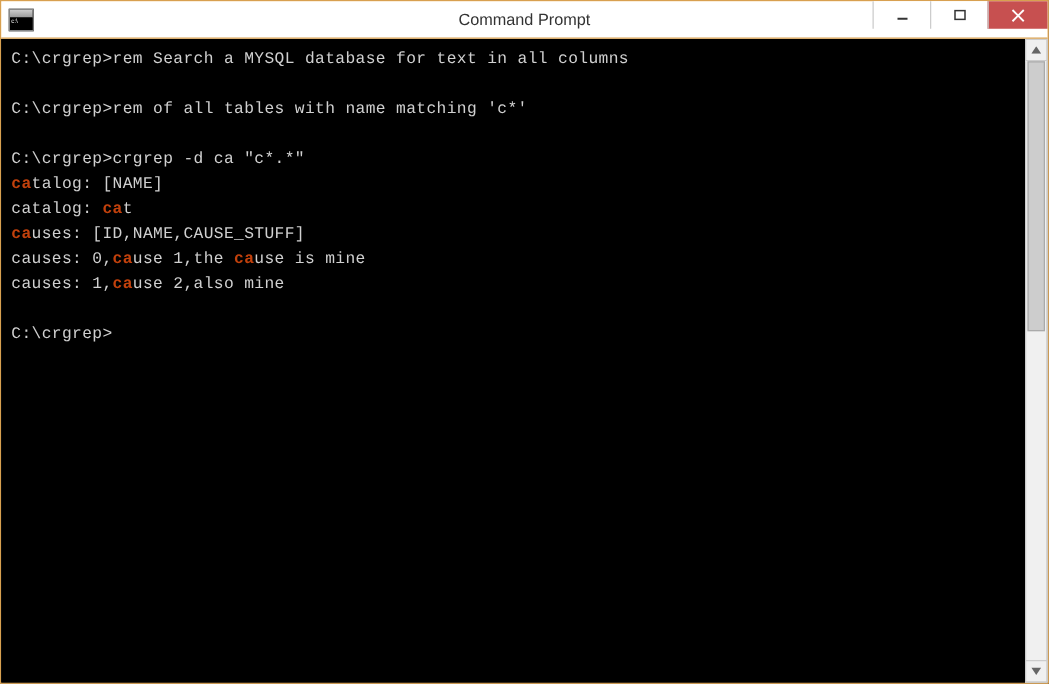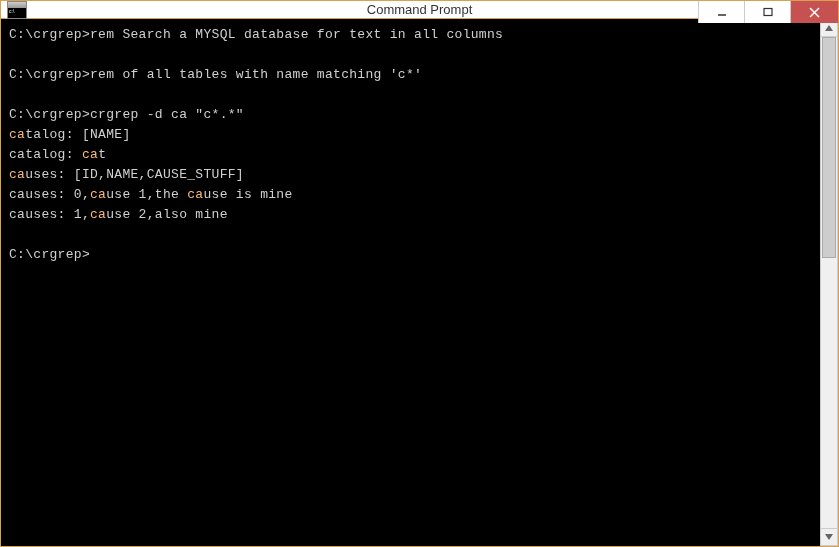--- a/index.html
+++ b/index.html
@@ -11,21 +11,21 @@
       overflow: hidden;
     }
     .window {
       width: 100%;
       height: 100%;
       display: flex;
       flex-direction: column;
       border: 1px solid #d8a050;
     }
     .titlebar {
-      height: 18px;
+      height: 30px;
       background: #fff;
       display: flex;
       align-items: center;
       position: relative;
       border-bottom: 1px solid #d8a050;
     }
     .app-icon {
       width: 20px;
       height: 18px;
       margin-left: 6px;
@@ -116,21 +116,21 @@
     }
     .sb-thumb {
       position: absolute;
       top: 0;
       left: 1px;
       right: 1px;
       height: 45%;
       background: #cdcdcd;
       border: 1px solid #aaa;
     }
-    .hl { color: #fdba74; }
+    .hl { color: #c2410c; font-weight: bold; }
     .line { display: block; min-height: 20px; }
   </style>
 </head>
 <body>
 
 <div class="window">
   <div class="titlebar">
     <div class="app-icon">
       <div class="app-icon-top"></div>
       <div class="app-icon-body">c:\</div>

